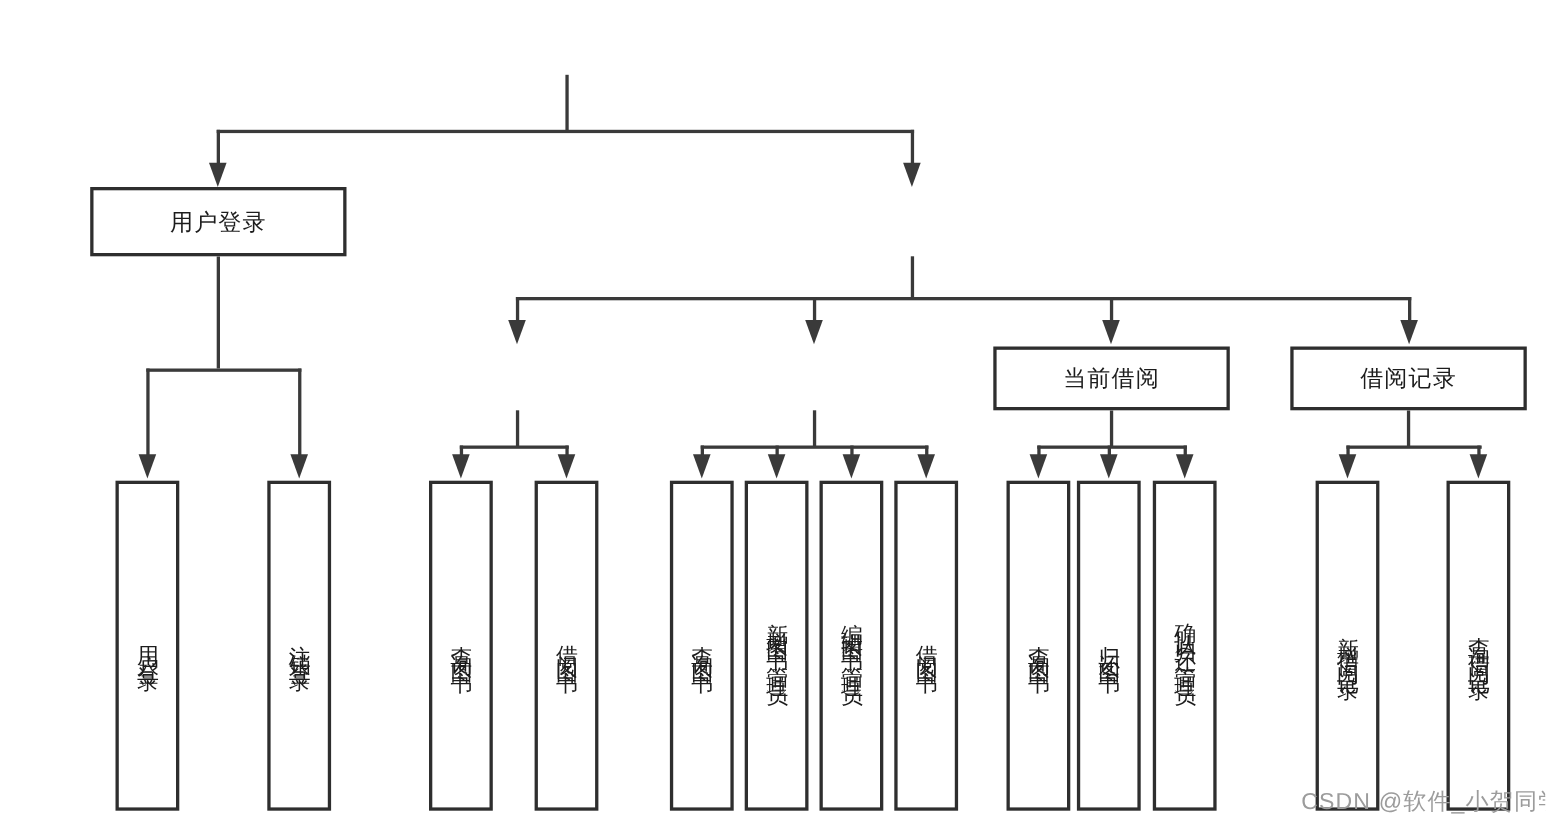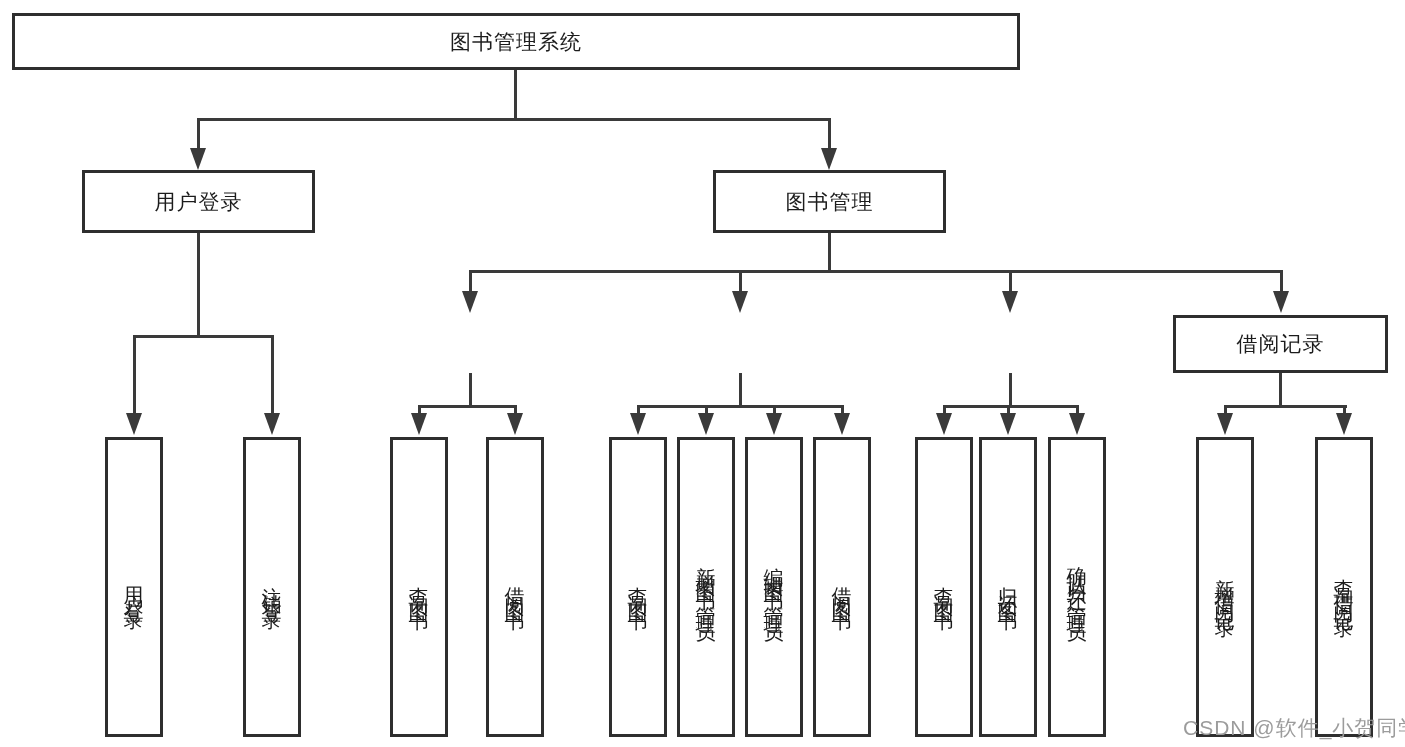--- a/index.html
+++ b/index.html
@@ -59,56 +59,53 @@
     letter-spacing:1px;
     white-space:nowrap;
     z-index:4;
   }
 </style>
 </head>
 <body>
 
 <div id="canvas">
 
-  <div class="box" style="left:12px;top:13px;width:1008px;height:57px">
-    <span class="hlabel">图书管理系统</span>
-  </div>
 
   <div class="v" style="left:514px;top:68px;height:52px"></div>
   <div class="h" style="left:197px;top:118px;width:634px"></div>
   <div class="v" style="left:197px;top:118px;height:34px"></div>
   <div class="arrow" style="left:190px;top:148px"></div>
   <div class="v" style="left:828px;top:118px;height:34px"></div>
   <div class="arrow" style="left:821px;top:148px"></div>
 
   <div class="box" style="left:82px;top:170px;width:233px;height:63px">
     <span class="hlabel">用户登录</span>
-  </div>
-  <div class="box" style="left:713px;top:170px;width:233px;height:63px">
-    <span class="hlabel">图书管理</span>
   </div>
 
   <div class="v" style="left:197px;top:233px;height:102px"></div>
   <div class="h" style="left:133px;top:335px;width:141px"></div>
   <div class="v" style="left:133px;top:335px;height:80px"></div>
   <div class="arrow" style="left:126px;top:413px"></div>
   <div class="v" style="left:271px;top:335px;height:80px"></div>
   <div class="arrow" style="left:264px;top:413px"></div>
 
   <div class="v" style="left:828px;top:233px;height:39px"></div>
   <div class="h" style="left:469px;top:270px;width:814px"></div>
   <div class="v" style="left:469px;top:270px;height:24px"></div>
   <div class="arrow" style="left:462px;top:291px"></div>
   <div class="v" style="left:739px;top:270px;height:24px"></div>
   <div class="arrow" style="left:732px;top:291px"></div>
   <div class="v" style="left:1009px;top:270px;height:24px"></div>
   <div class="arrow" style="left:1002px;top:291px"></div>
   <div class="v" style="left:1280px;top:270px;height:24px"></div>
   <div class="arrow" style="left:1273px;top:291px"></div>
 
+  <div class="box" style="left:903px;top:315px;width:215px;height:58px">
+    <span class="hlabel">当前借阅</span>
+  </div>
   <div class="box" style="left:1173px;top:315px;width:215px;height:58px">
     <span class="hlabel">借阅记录</span>
   </div>
 
   <div class="v" style="left:469px;top:373px;height:34px"></div>
   <div class="h" style="left:418px;top:405px;width:99px"></div>
   <div class="v" style="left:418px;top:405px;height:12px"></div>
   <div class="arrow" style="left:411px;top:413px"></div>
   <div class="v" style="left:514px;top:405px;height:12px"></div>
   <div class="arrow" style="left:507px;top:413px"></div>

